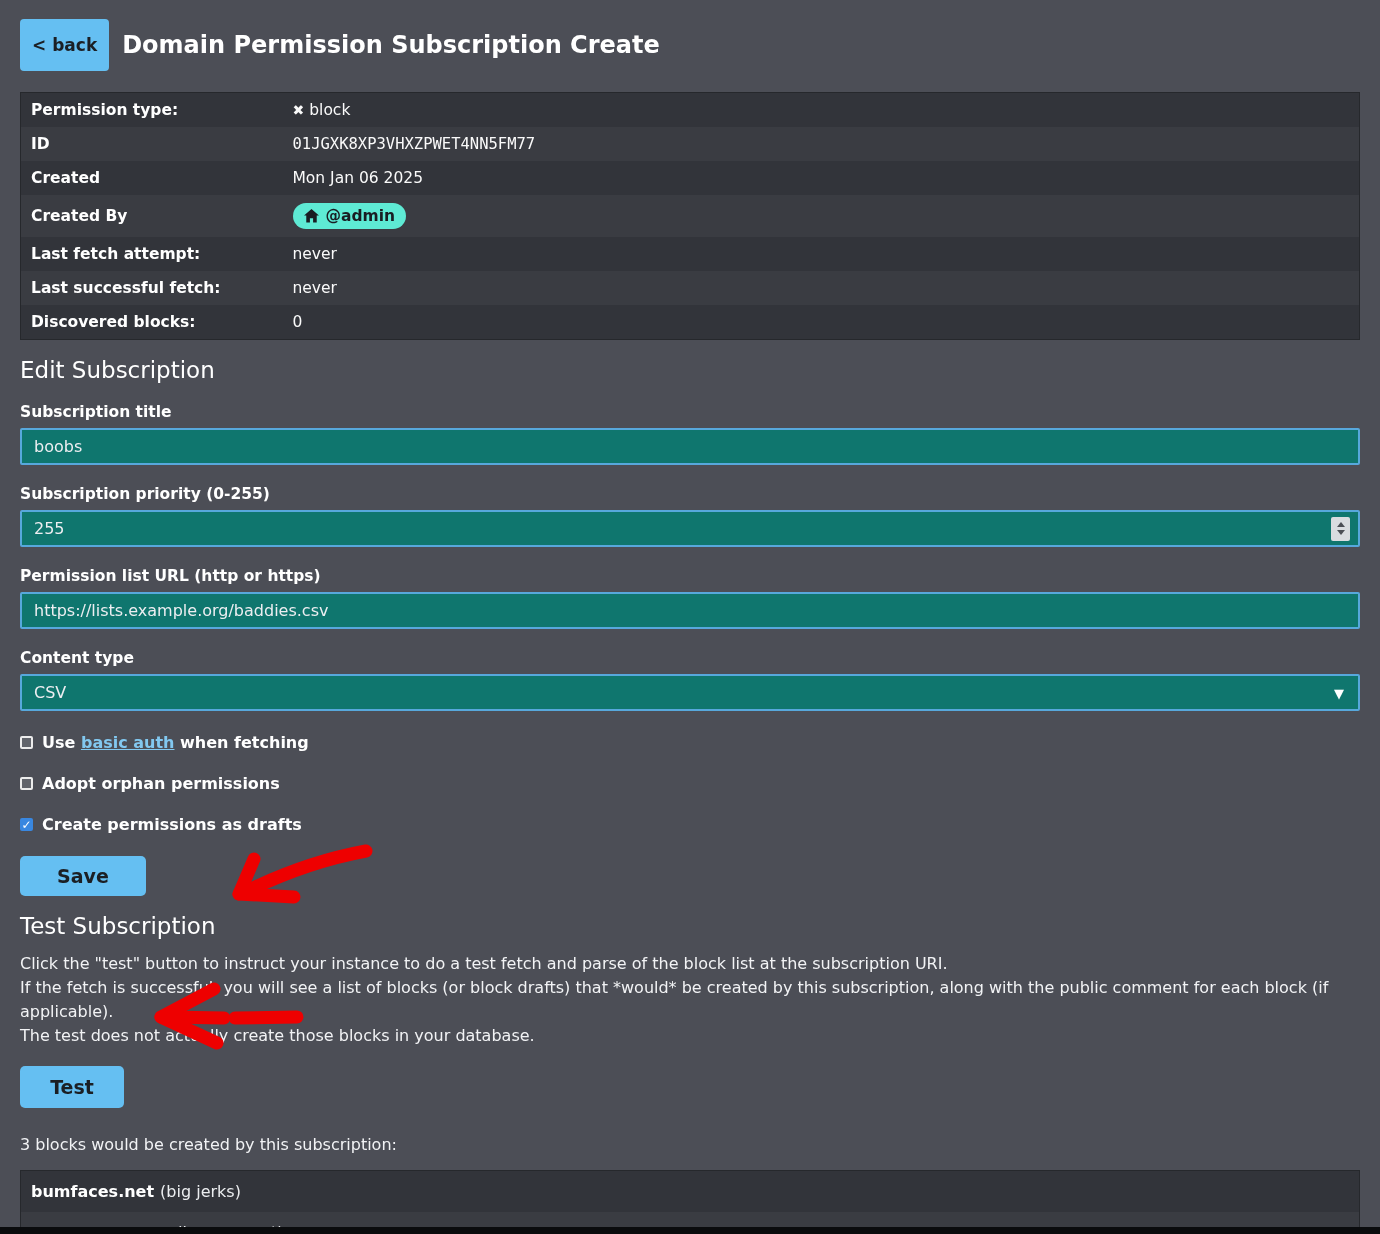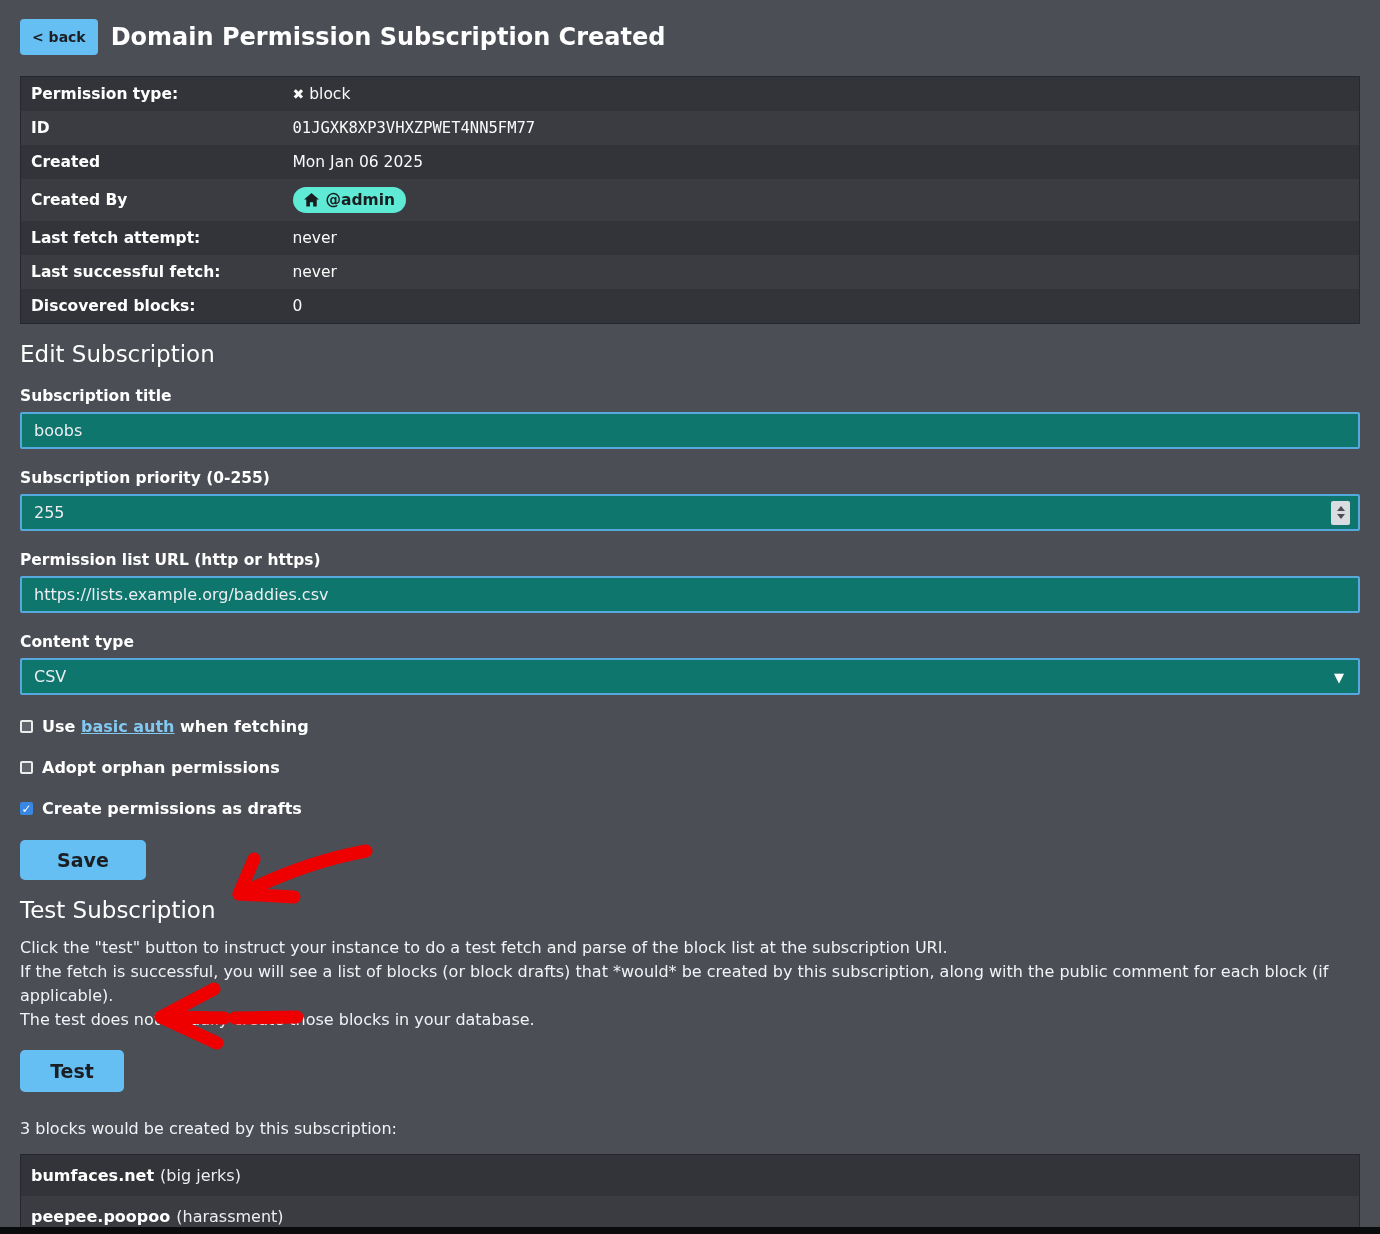--- a/index.html
+++ b/index.html
@@ -18,21 +18,21 @@
   .btn {
     display:inline-block;
     background:#65bff2;
     color:#1b1f24;
     font-weight:bold;
     border:none;
     border-radius:5px;
     cursor:pointer;
     font-family:inherit;
   }
-  .back-btn { font-size:14px; padding:10px 12px; border-radius:4px; }
+  .back-btn { font-size:17px; padding:16px 12px; border-radius:4px; }
   h1 { font-size:24px; font-weight:bold; color:#ffffff; }
 
   
   table.info {
     width:100%;
     margin-top:21px;
     border-collapse:collapse;
     border:1px solid #26282c;
   }
   table.info tr:nth-child(odd) { background:#32343a; }
@@ -109,21 +109,21 @@
   .arrows { position:absolute; left:0; top:0; pointer-events:none; z-index:10; }
 </style>
 </head>
 <body>
 
 <div class="content">
 
   
   <div class="page-header">
     <button class="btn back-btn">&lt; back</button>
-    <h1>Domain Permission Subscription Created</h1>
+    <h1>Domain Permission Subscription Create</h1>
   </div>
 
   
   <table class="info">
     <tbody>
         <tr>
       <td class="lbl">Permission type:</td>
       <td>
         <span class="x-icon">✖</span><span>block</span>
       </td>

